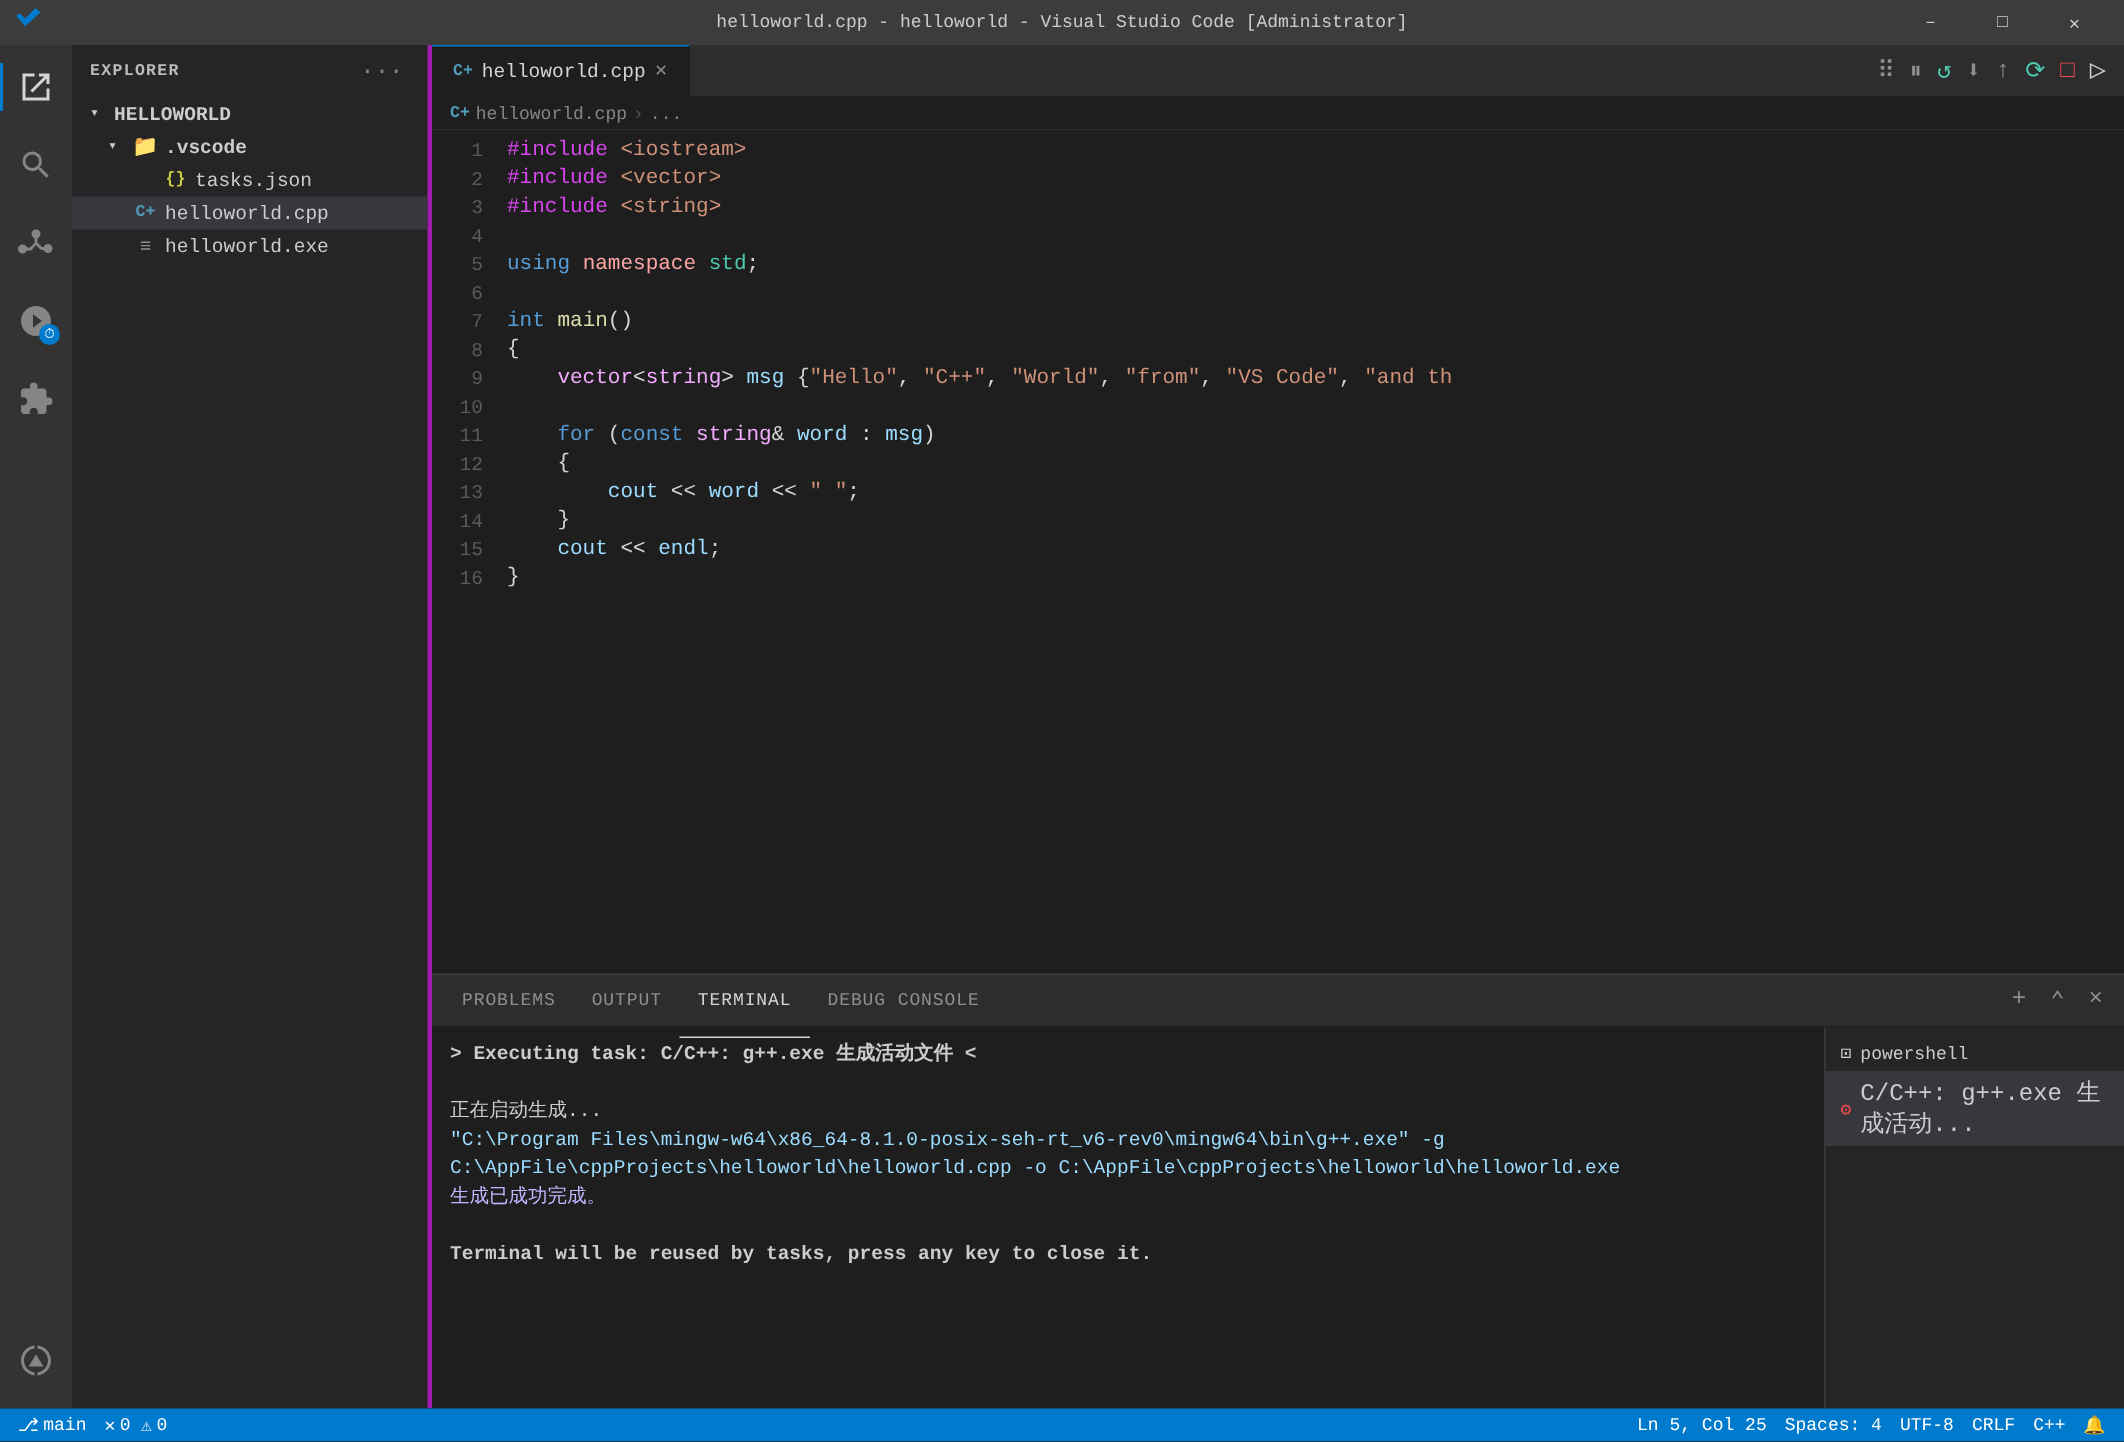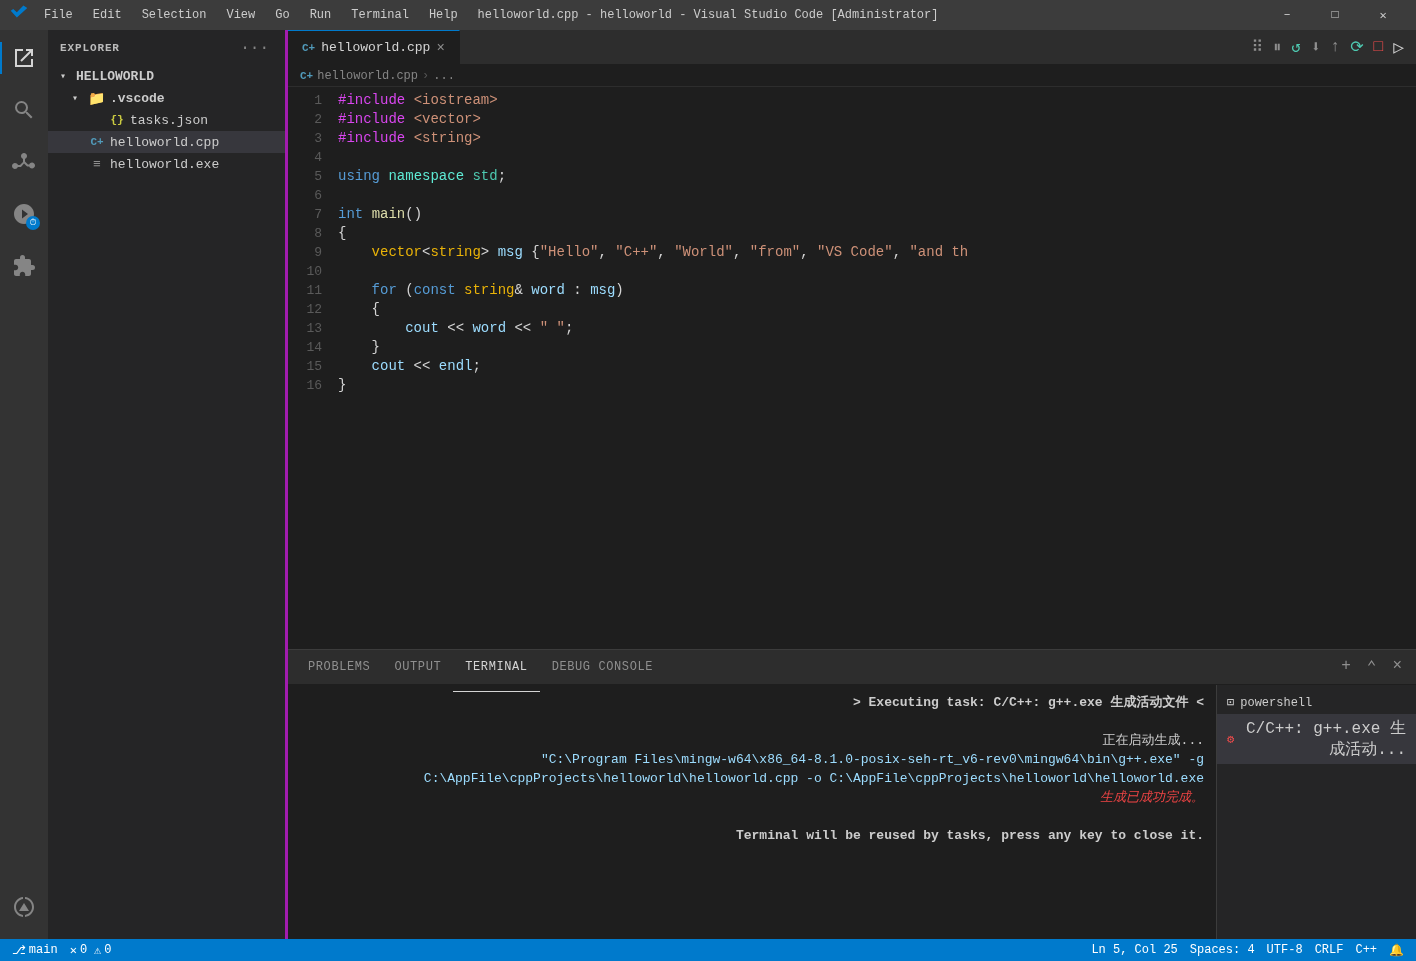--- a/index.html
+++ b/index.html
@@ -295,25 +295,25 @@
       flex: 1;
       white-space: pre;
       padding-right: 10px;
     }
 
     
     .kw { color: #569cd6; }
     .include { color: #d946ef; }
     .str { color: #ce9178; }
     .fn { color: #dcdcaa; }
-    .type { color: #eab308; }
+    .type { color: #f0abfc; }
     .ns { color: #4ec9b0; }
     .plain { color: #d4d4d4; }
     .var { color: #9cdcfe; }
-    .namespace-kw { color: #5eead4; }
+    .namespace-kw { color: #fca5a5; }
 
     
     .bottom-panel {
       height: 290px;
       background: #1e1e1e;
       display: flex;
       flex-direction: column;
       border-top: 1px solid #3c3c3c;
       flex-shrink: 0;
     }
@@ -348,21 +348,20 @@
     .panel-action-btn {
       font-size: 16px;
       color: #8f8f8f;
       cursor: pointer;
       padding: 2px 6px;
     }
     .panel-content {
       flex: 1;
       display: flex;
       overflow: hidden;
-      text-align: right;
     }
     .terminal-main {
       flex: 1;
       padding: 8px 12px;
       font-size: 13px;
       line-height: 19px;
       overflow-y: auto;
       color: #cccccc;
     }
     .terminal-sidebar {
@@ -408,30 +407,20 @@
   </style>
 </head>
 <body>
 
 <div class="title-bar">
   <div class="title-bar-left">
     <div class="title-bar-logo">
       <svg width="18" height="18" viewBox="0 0 100 100">
         <path d="M74.5 8.5L38 46 18 28 4 37l34 38L96 22z" fill="#007acc"></path>
       </svg>
-    </div>
-    <div class="title-bar-menu">
-      <span>File</span>
-      <span>Edit</span>
-      <span>Selection</span>
-      <span>View</span>
-      <span>Go</span>
-      <span>Run</span>
-      <span>Terminal</span>
-      <span>Help</span>
     </div>
   </div>
   <div class="title-bar-center">helloworld.cpp - helloworld - Visual Studio Code [Administrator]</div>
   <div class="title-bar-right">
     <div class="title-btn">–</div>
     <div class="title-btn">□</div>
     <div class="title-btn close">✕</div>
   </div>
 </div>
 
@@ -619,21 +608,21 @@
           <span class="panel-action-btn">⌃</span>
           <span class="panel-action-btn">×</span>
         </div>
       </div>
       <div class="panel-content">
         <div class="terminal-main" id="terminal-content">
         <div style="font-weight: bold; color: rgb(204, 204, 204);">&gt; Executing task: C/C++: g++.exe 生成活动文件 &lt;</div>
             <div>&nbsp;</div>
             <div>正在启动生成...</div>
             <div style="color: rgb(156, 220, 254);">"C:\Program Files\mingw-w64\x86_64-8.1.0-posix-seh-rt_v6-rev0\mingw64\bin\g++.exe" -g C:\AppFile\cppProjects\helloworld\helloworld.cpp -o C:\AppFile\cppProjects\helloworld\helloworld.exe</div>
-            <div style="color: #ef4444; font-style: italic;">生成已成功完成。</div>
+            <div style="color: #c4b5fd;">生成已成功完成。</div>
             <div>&nbsp;</div>
             <div style="font-weight: bold;">Terminal will be reused by tasks, press any key to close it.</div>
           </div>
         <div class="terminal-sidebar">
           <div class="terminal-sidebar-item">
             <span>⊡</span>
             <span>powershell</span>
           </div>
           <div class="terminal-sidebar-item active">
             <span style="color:#f14c4c;">⚙</span>

